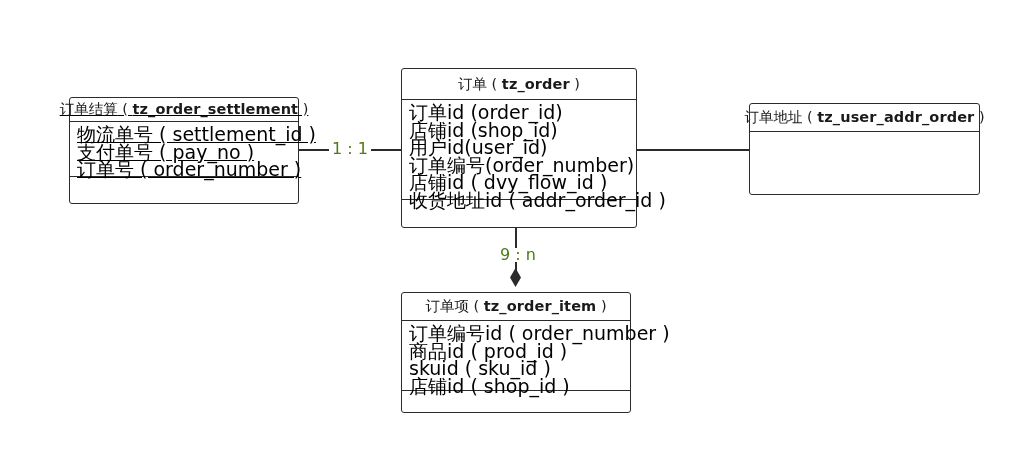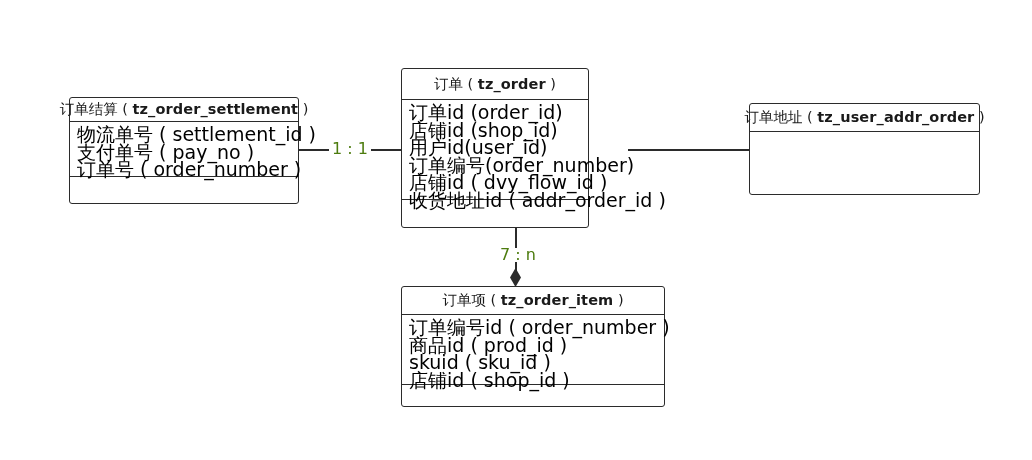--- a/index.html
+++ b/index.html
@@ -98,38 +98,38 @@
   <div class="edge edge-h" style="left:628px; top:149px; width:124px;"></div>
 
   <div class="edge edge-v" style="left:515px; top:226px; height:46px;"></div>
 
   <svg class="diamond" style="left:510px; top:268px;" viewBox="0 0 11 19">
     <polygon points="5.5,0 11,9.5 5.5,19 0,9.5" fill="#2b2b2b"></polygon>
   </svg>
 
   <div class="edge-label" style="left:329px; top:142px;">1 : 1</div>
 
-  <div class="edge-label" style="left:497px; top:248px;">7 : n</div>
+  <div class="edge-label" style="left:497px; top:248px;">9 : n</div>
 
-  <div class="entity" style="left:69px; top:97px; width:230px; height:107px;">
+  <div class="entity" style="left:69px; top:97px; width:230px; height:107px;text-decoration:underline;">
     <div class="entity-title" style="height:24px;">
       <span class="cn">订单结算</span>
       <span>&nbsp;(&nbsp;</span>
       <span class="lat">tz_order_settlement</span>
       <span>&nbsp;)</span>
     </div>
     <div class="entity-attrs" style="height:55px;">
       <div class="attr">物流单号 ( settlement_id )</div>
       <div class="attr">支付单号 ( pay_no )</div>
       <div class="attr">订单号 ( order_number )</div>
     </div>
     <div class="entity-footer" style="height:24px;"></div>
   </div>
 
-  <div class="entity" style="left:401px; top:68px; width:188px; height:160px;">
+  <div class="entity" style="left:401px; top:68px; width:236px; height:160px;">
     <div class="entity-title" style="height:31px;">
       <span class="cn">订单</span>
       <span>&nbsp;(&nbsp;</span>
       <span class="lat">tz_order</span>
       <span>&nbsp;)</span>
     </div>
     <div class="entity-attrs" style="height:100px;">
       <div class="attr">订单id (order_id)</div>
       <div class="attr">店铺id (shop_id)</div>
       <div class="attr">用户id(user_id)</div>
@@ -143,21 +143,21 @@
   <div class="entity" style="left:749px; top:103px; width:231px; height:92px;">
     <div class="entity-title" style="height:28px;">
       <span class="cn">订单地址</span>
       <span>&nbsp;(&nbsp;</span>
       <span class="lat">tz_user_addr_order</span>
       <span>&nbsp;)</span>
     </div>
     <div class="entity-footer" style="height:28px;"></div>
   </div>
 
-  <div class="entity" style="left:401px; top:286px; width:264px; height:121px;">
+  <div class="entity" style="left:401px; top:292px; width:230px; height:121px;">
     <div class="entity-title" style="height:28px;">
       <span class="cn">订单项</span>
       <span>&nbsp;(&nbsp;</span>
       <span class="lat">tz_order_item</span>
       <span>&nbsp;)</span>
     </div>
     <div class="entity-attrs" style="height:70px;">
       <div class="attr">订单编号id ( order_number )</div>
       <div class="attr">商品id ( prod_id )</div>
       <div class="attr">skuid ( sku_id )</div>

